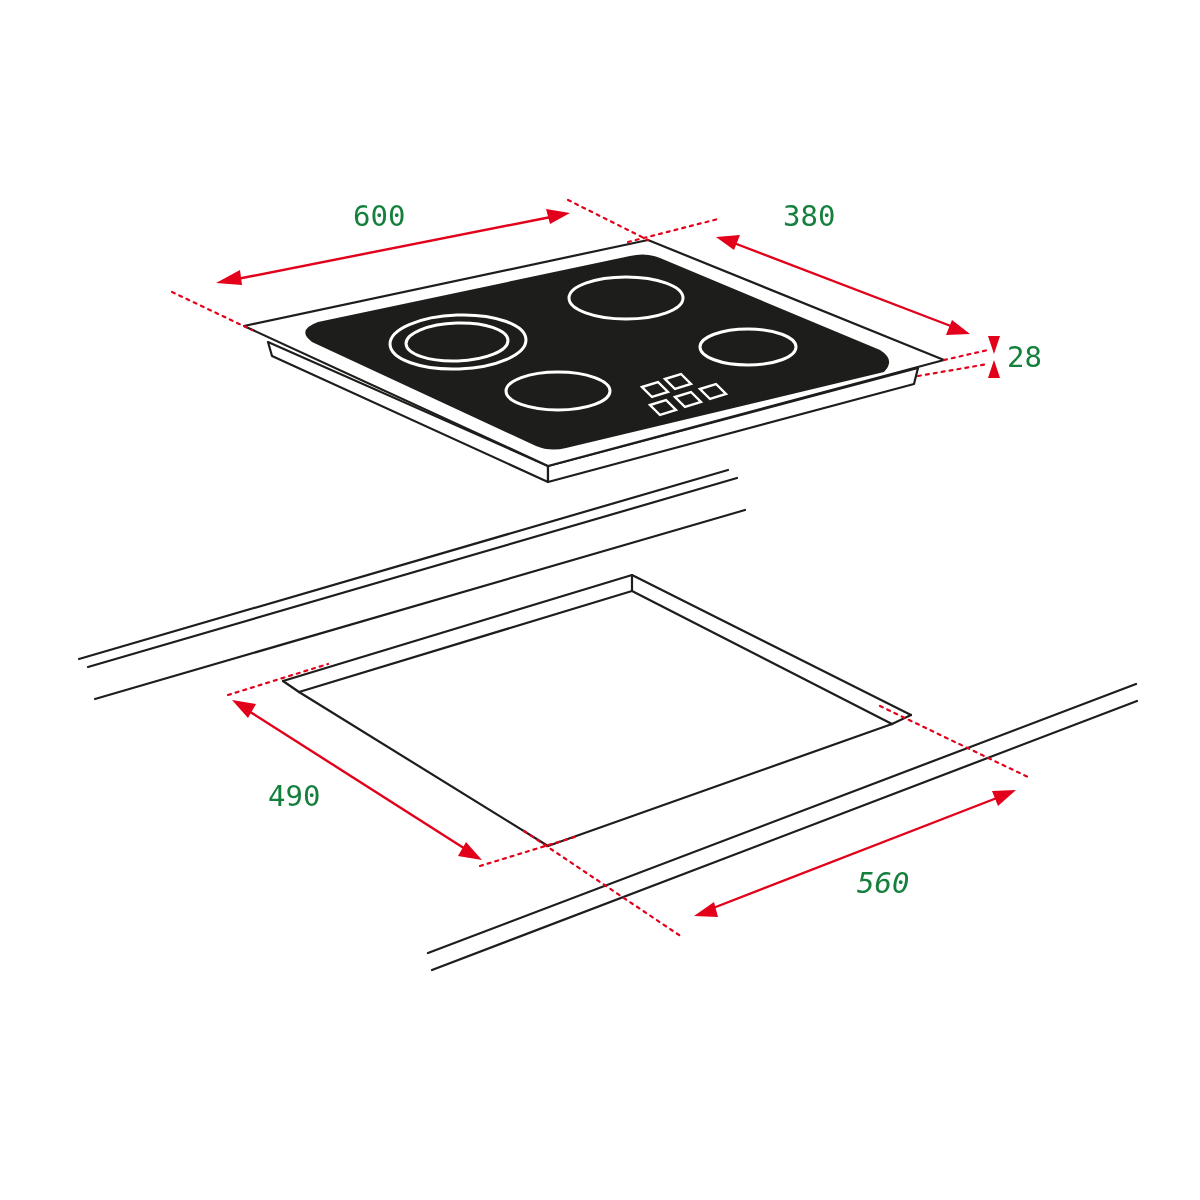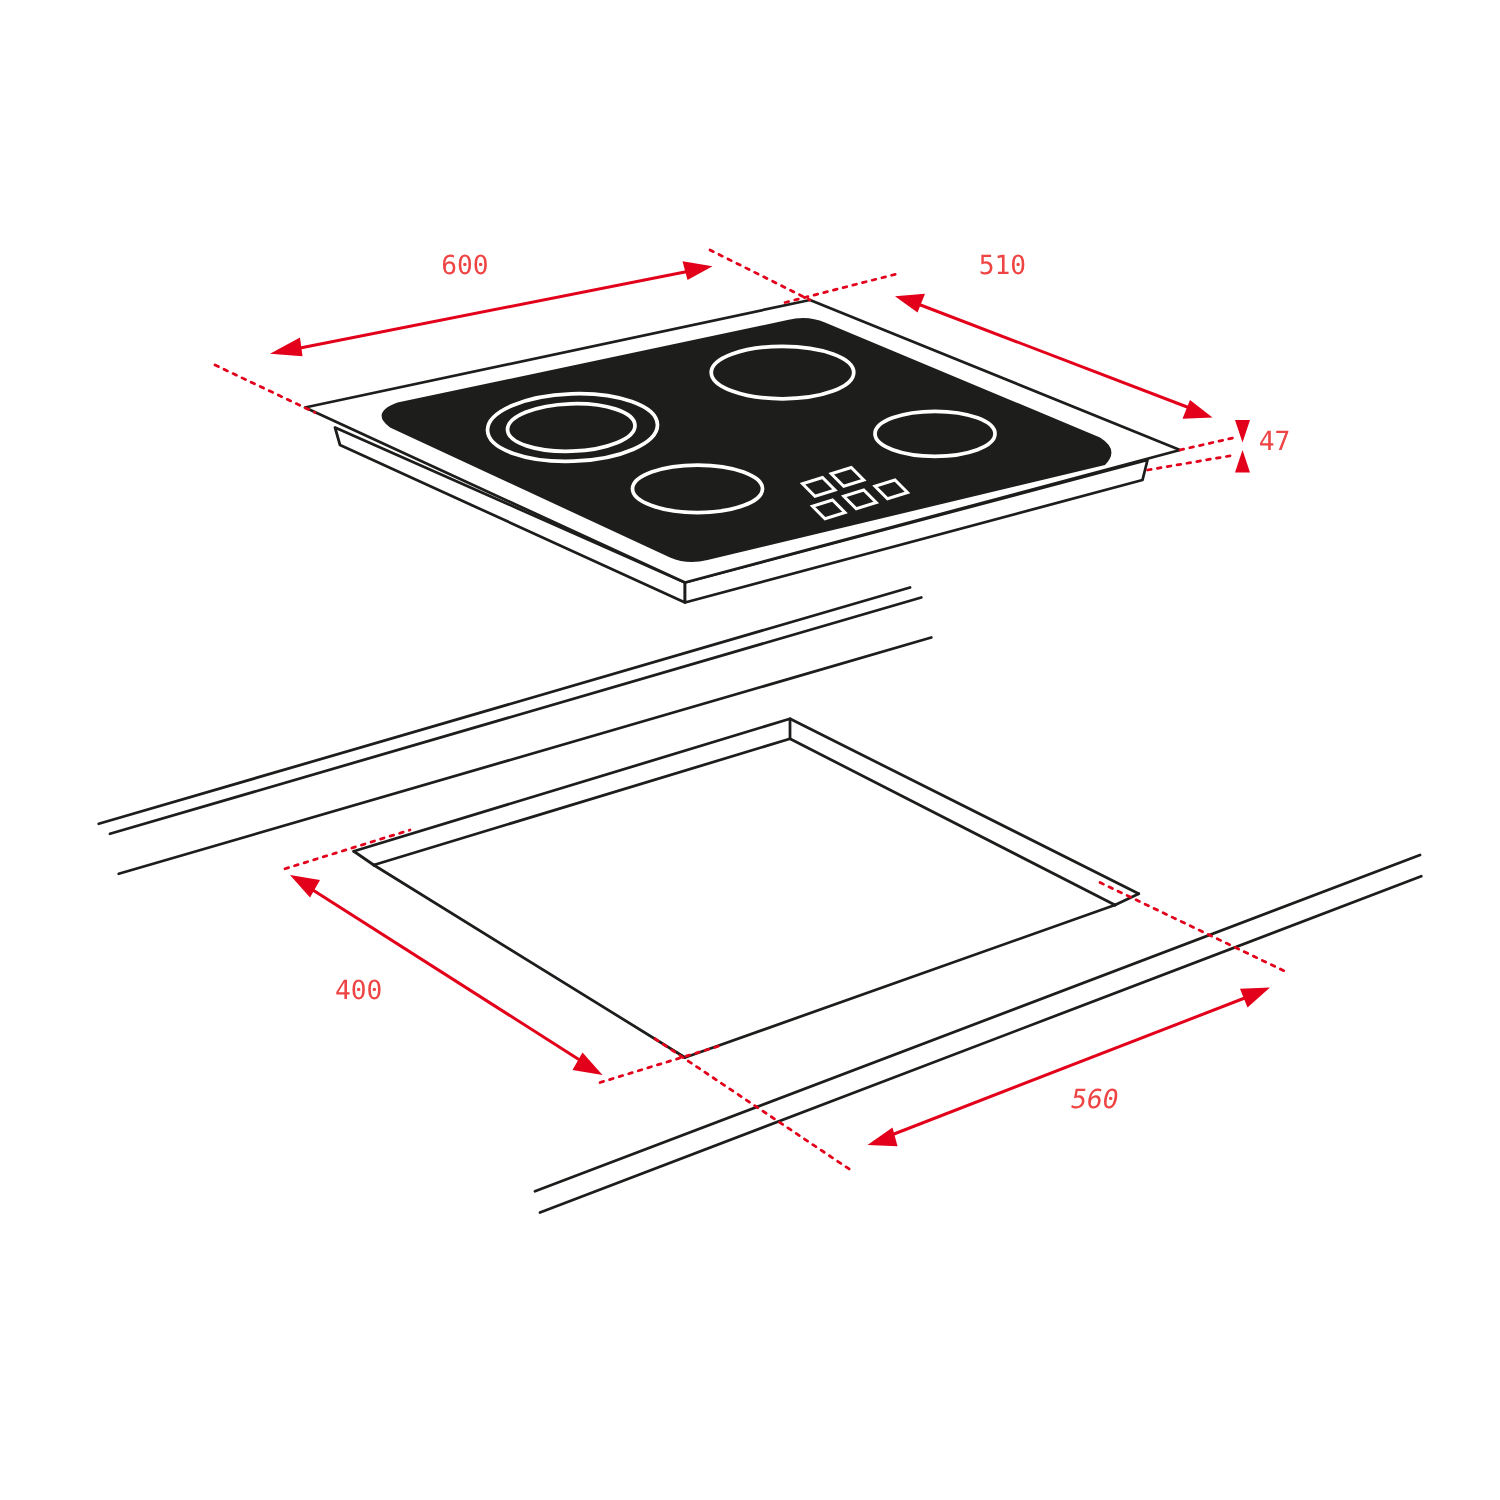--- a/index.html
+++ b/index.html
@@ -24,23 +24,23 @@
     .outline { fill: none; stroke: #1d1d1b; stroke-width: 2.2; stroke-linejoin: round; stroke-linecap: round; }
     .frame { fill: #ffffff; stroke: #1d1d1b; stroke-width: 2.2; stroke-linejoin: round; }
     .glass { fill: #1d1d1b; stroke: none; }
     .zone { fill: none; stroke: #ffffff; stroke-width: 3; }
     .ctrl { fill: none; stroke: #ffffff; stroke-width: 2.4; stroke-linejoin: miter; }
     .dim { fill: none; stroke: #e2001a; stroke-width: 2.4; }
     .ext { fill: none; stroke: #e2001a; stroke-width: 2.2; stroke-dasharray: 3 5; stroke-linecap: round; }
     .arrowhead { fill: #e2001a; stroke: none; }
     .dim-label {
       position: absolute;
-      color: #ef4444;
+      color: #15803d;
       font-family: "DejaVu Sans Mono", "Liberation Mono", monospace;
-      font-size: 21px;
+      font-size: 29px;
       line-height: 1;
       letter-spacing: 0px;
       white-space: nowrap;
     }
   </style>
 </head>
 <body>
 
 <svg id="diagram" viewBox="0 0 1200 1200" xmlns="http://www.w3.org/2000/svg">
 
@@ -123,16 +123,16 @@
     <polygon class="arrowhead" points="232,700 256,704 248,718"></polygon>
     <polygon class="arrowhead" points="482,860 458,856 466,842"></polygon>
 
     <line class="dim" x1="708" y1="910" x2="1002" y2="796"></line>
     <polygon class="arrowhead" points="694,916 714,902 718,917"></polygon>
     <polygon class="arrowhead" points="1016,790 992,791 998,806"></polygon>
   </g>
 </svg>
 
 <div class="dim-label" style="left:353px; top:202px;">600</div>
-<div class="dim-label" style="left:783px; top:202px;">510</div>
-<div class="dim-label" style="left:1007px; top:343px;">47</div>
-<div class="dim-label" style="left:268px; top:782px;">400</div>
+<div class="dim-label" style="left:783px; top:202px;">380</div>
+<div class="dim-label" style="left:1007px; top:343px;">28</div>
+<div class="dim-label" style="left:268px; top:782px;">490</div>
 <div class="dim-label" style="left:857px; top:869px;font-style:italic;">560</div>
 
 </body></html>

